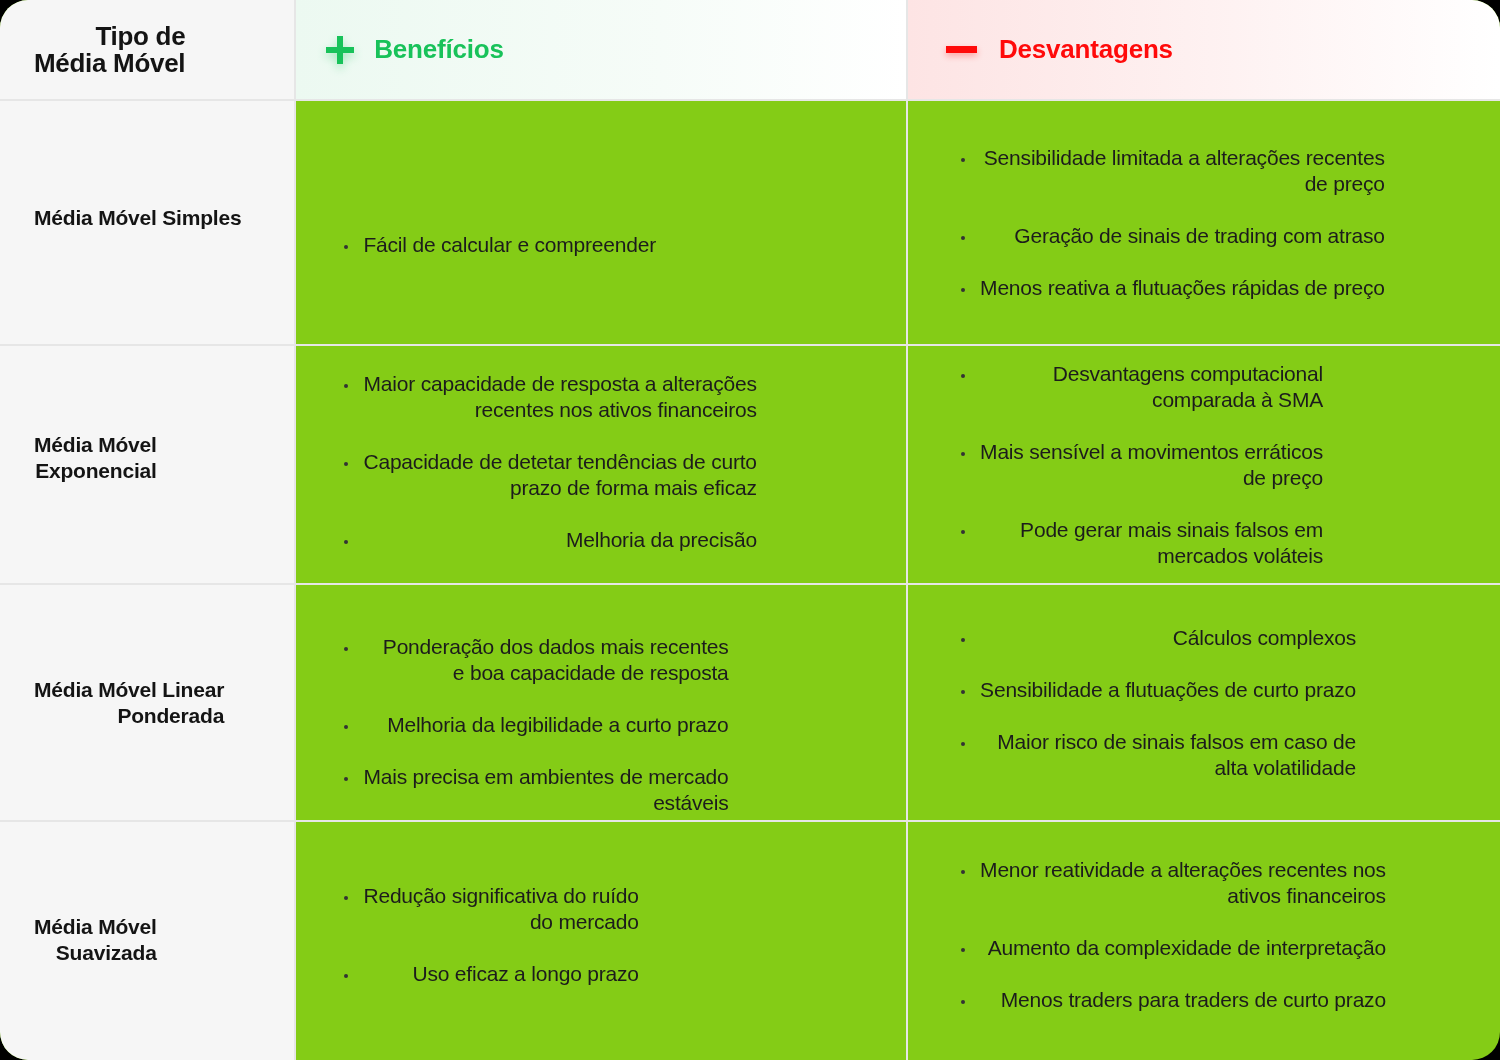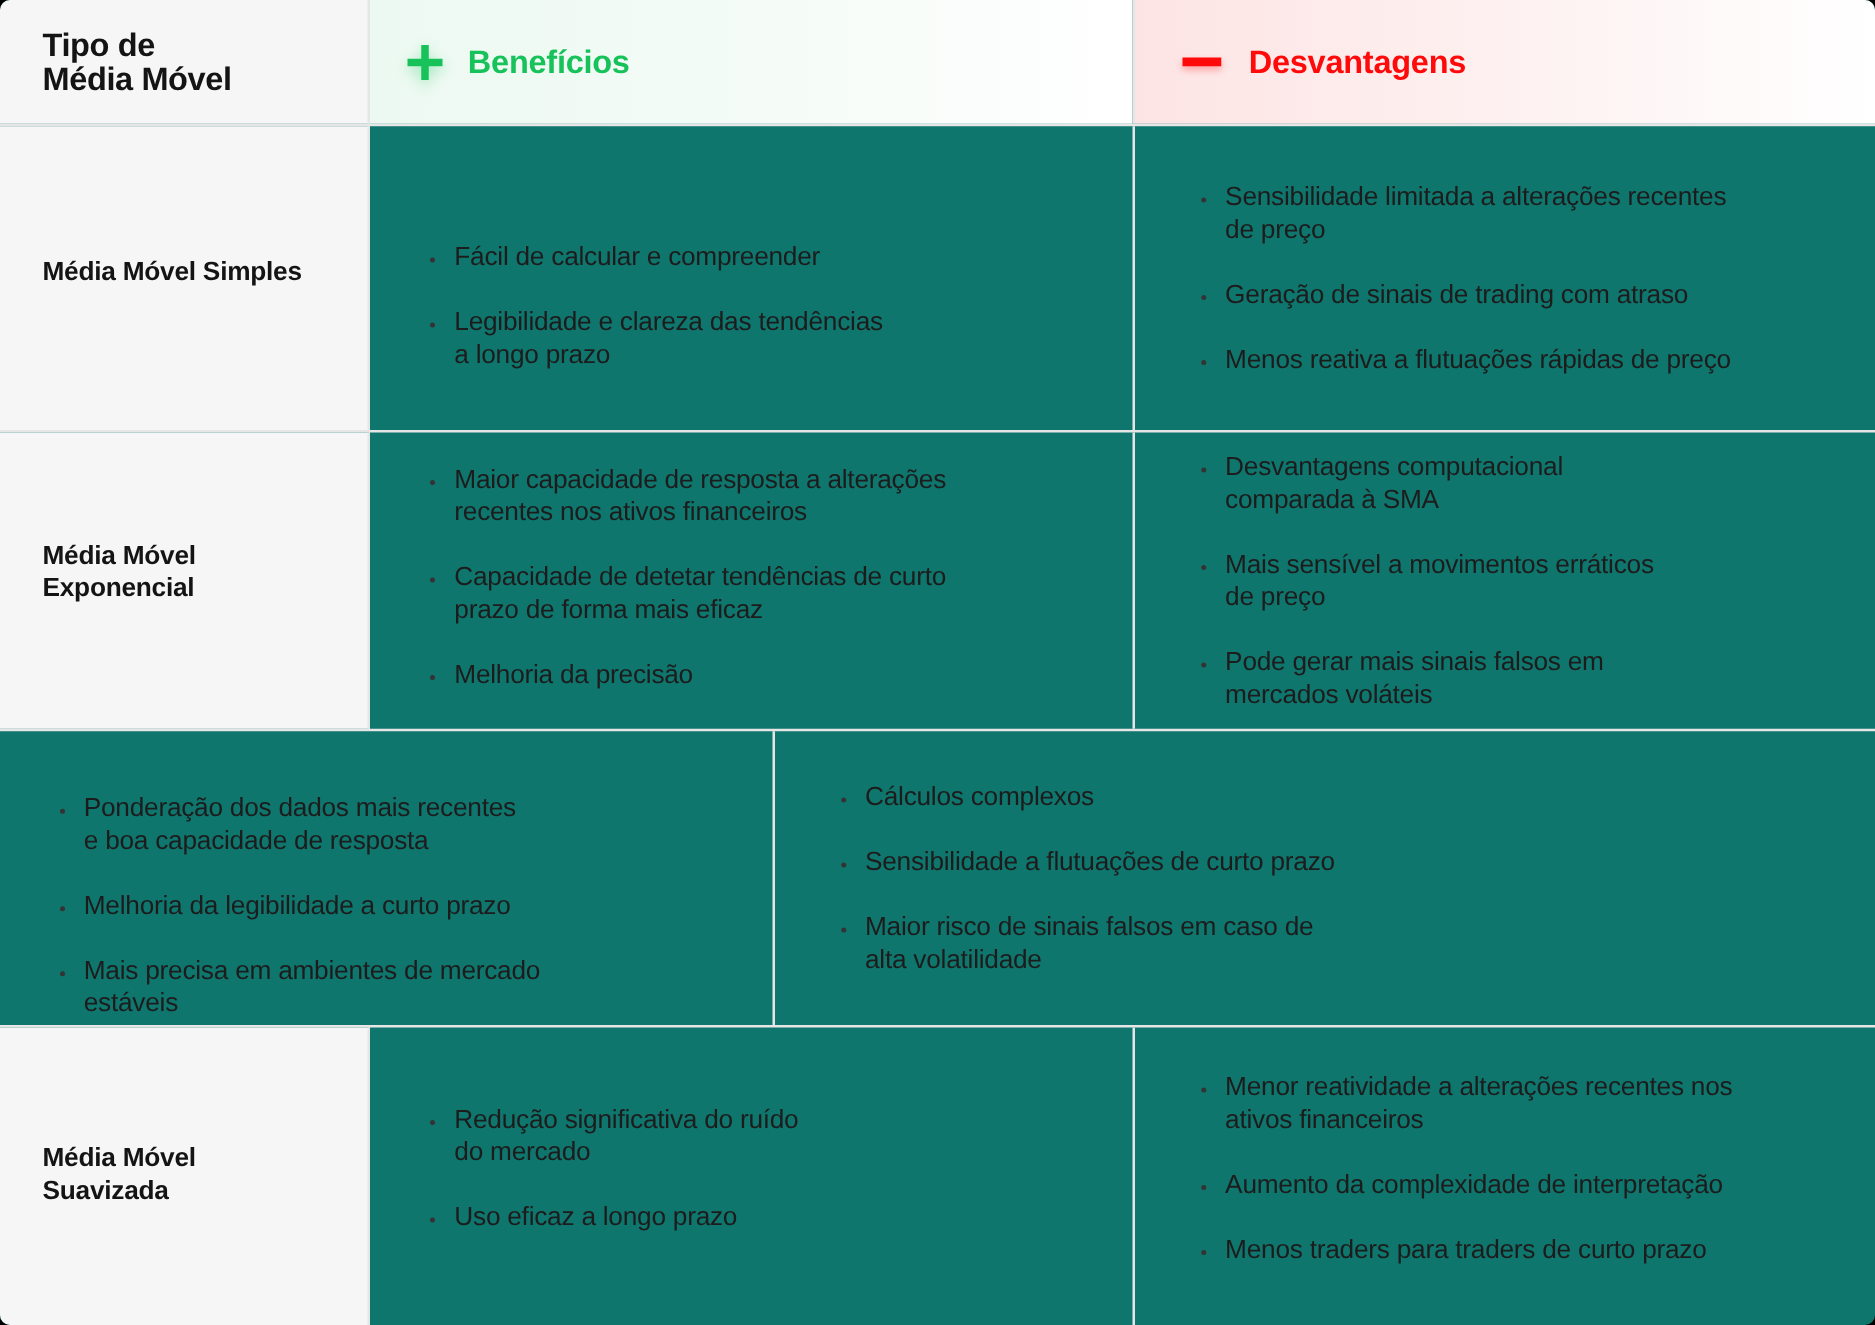--- a/index.html
+++ b/index.html
@@ -11,23 +11,24 @@
       width: 1500px;
       height: 1060px;
       overflow: hidden;
       font-family: "Liberation Sans", "DejaVu Sans", sans-serif;
       color: #1a1a1a;
     }
     .table {
       position: relative;
       width: 1500px;
       height: 1060px;
-      background: #0f766e;
-      border-radius: 8px;
+      background: #84cc16;
+      border-radius: 28px;
       overflow: hidden;
+      text-align: right;
     }
     .row {
       position: absolute;
       left: 0;
       width: 1500px;
       display: flex;
       border-bottom: 2px solid #e6e6e6;
       box-sizing: border-box;
     }
     .row.last { border-bottom: none; }
@@ -155,22 +156,20 @@
     </div>
   </div>
 
   <div class="row" style="top:101px; height:245px;">
     <div class="cell c1">
       <div class="label" style="white-space:pre-line; margin-top:-10px;">Média Móvel Simples</div>
     </div>
     <div class="cell c2">
       <ul class="items">
         <li>Fácil de calcular e compreender</li>
-        <li>Legibilidade e clareza das tendências
-a longo prazo</li>
       </ul>
     </div>
     <div class="cell c3">
       <ul class="items">
         <li>Sensibilidade limitada a alterações recentes
 de preço</li>
         <li>Geração de sinais de trading com atraso</li>
         <li>Menos reativa a flutuações rápidas de preço</li>
       </ul>
     </div>
@@ -196,20 +195,24 @@
 comparada à SMA</li>
         <li>Mais sensível a movimentos erráticos
 de preço</li>
         <li>Pode gerar mais sinais falsos em
 mercados voláteis</li>
       </ul>
     </div>
   </div>
 
   <div class="row" style="top:585px; height:237px;">
+    <div class="cell c1">
+      <div class="label" style="white-space:pre-line;">Média Móvel Linear
+Ponderada</div>
+    </div>
     <div class="cell c2">
       <ul class="items">
         <li>Ponderação dos dados mais recentes
 e boa capacidade de resposta</li>
         <li>Melhoria da legibilidade a curto prazo</li>
         <li>Mais precisa em ambientes de mercado
 estáveis</li>
       </ul>
     </div>
     <div class="cell c3">

